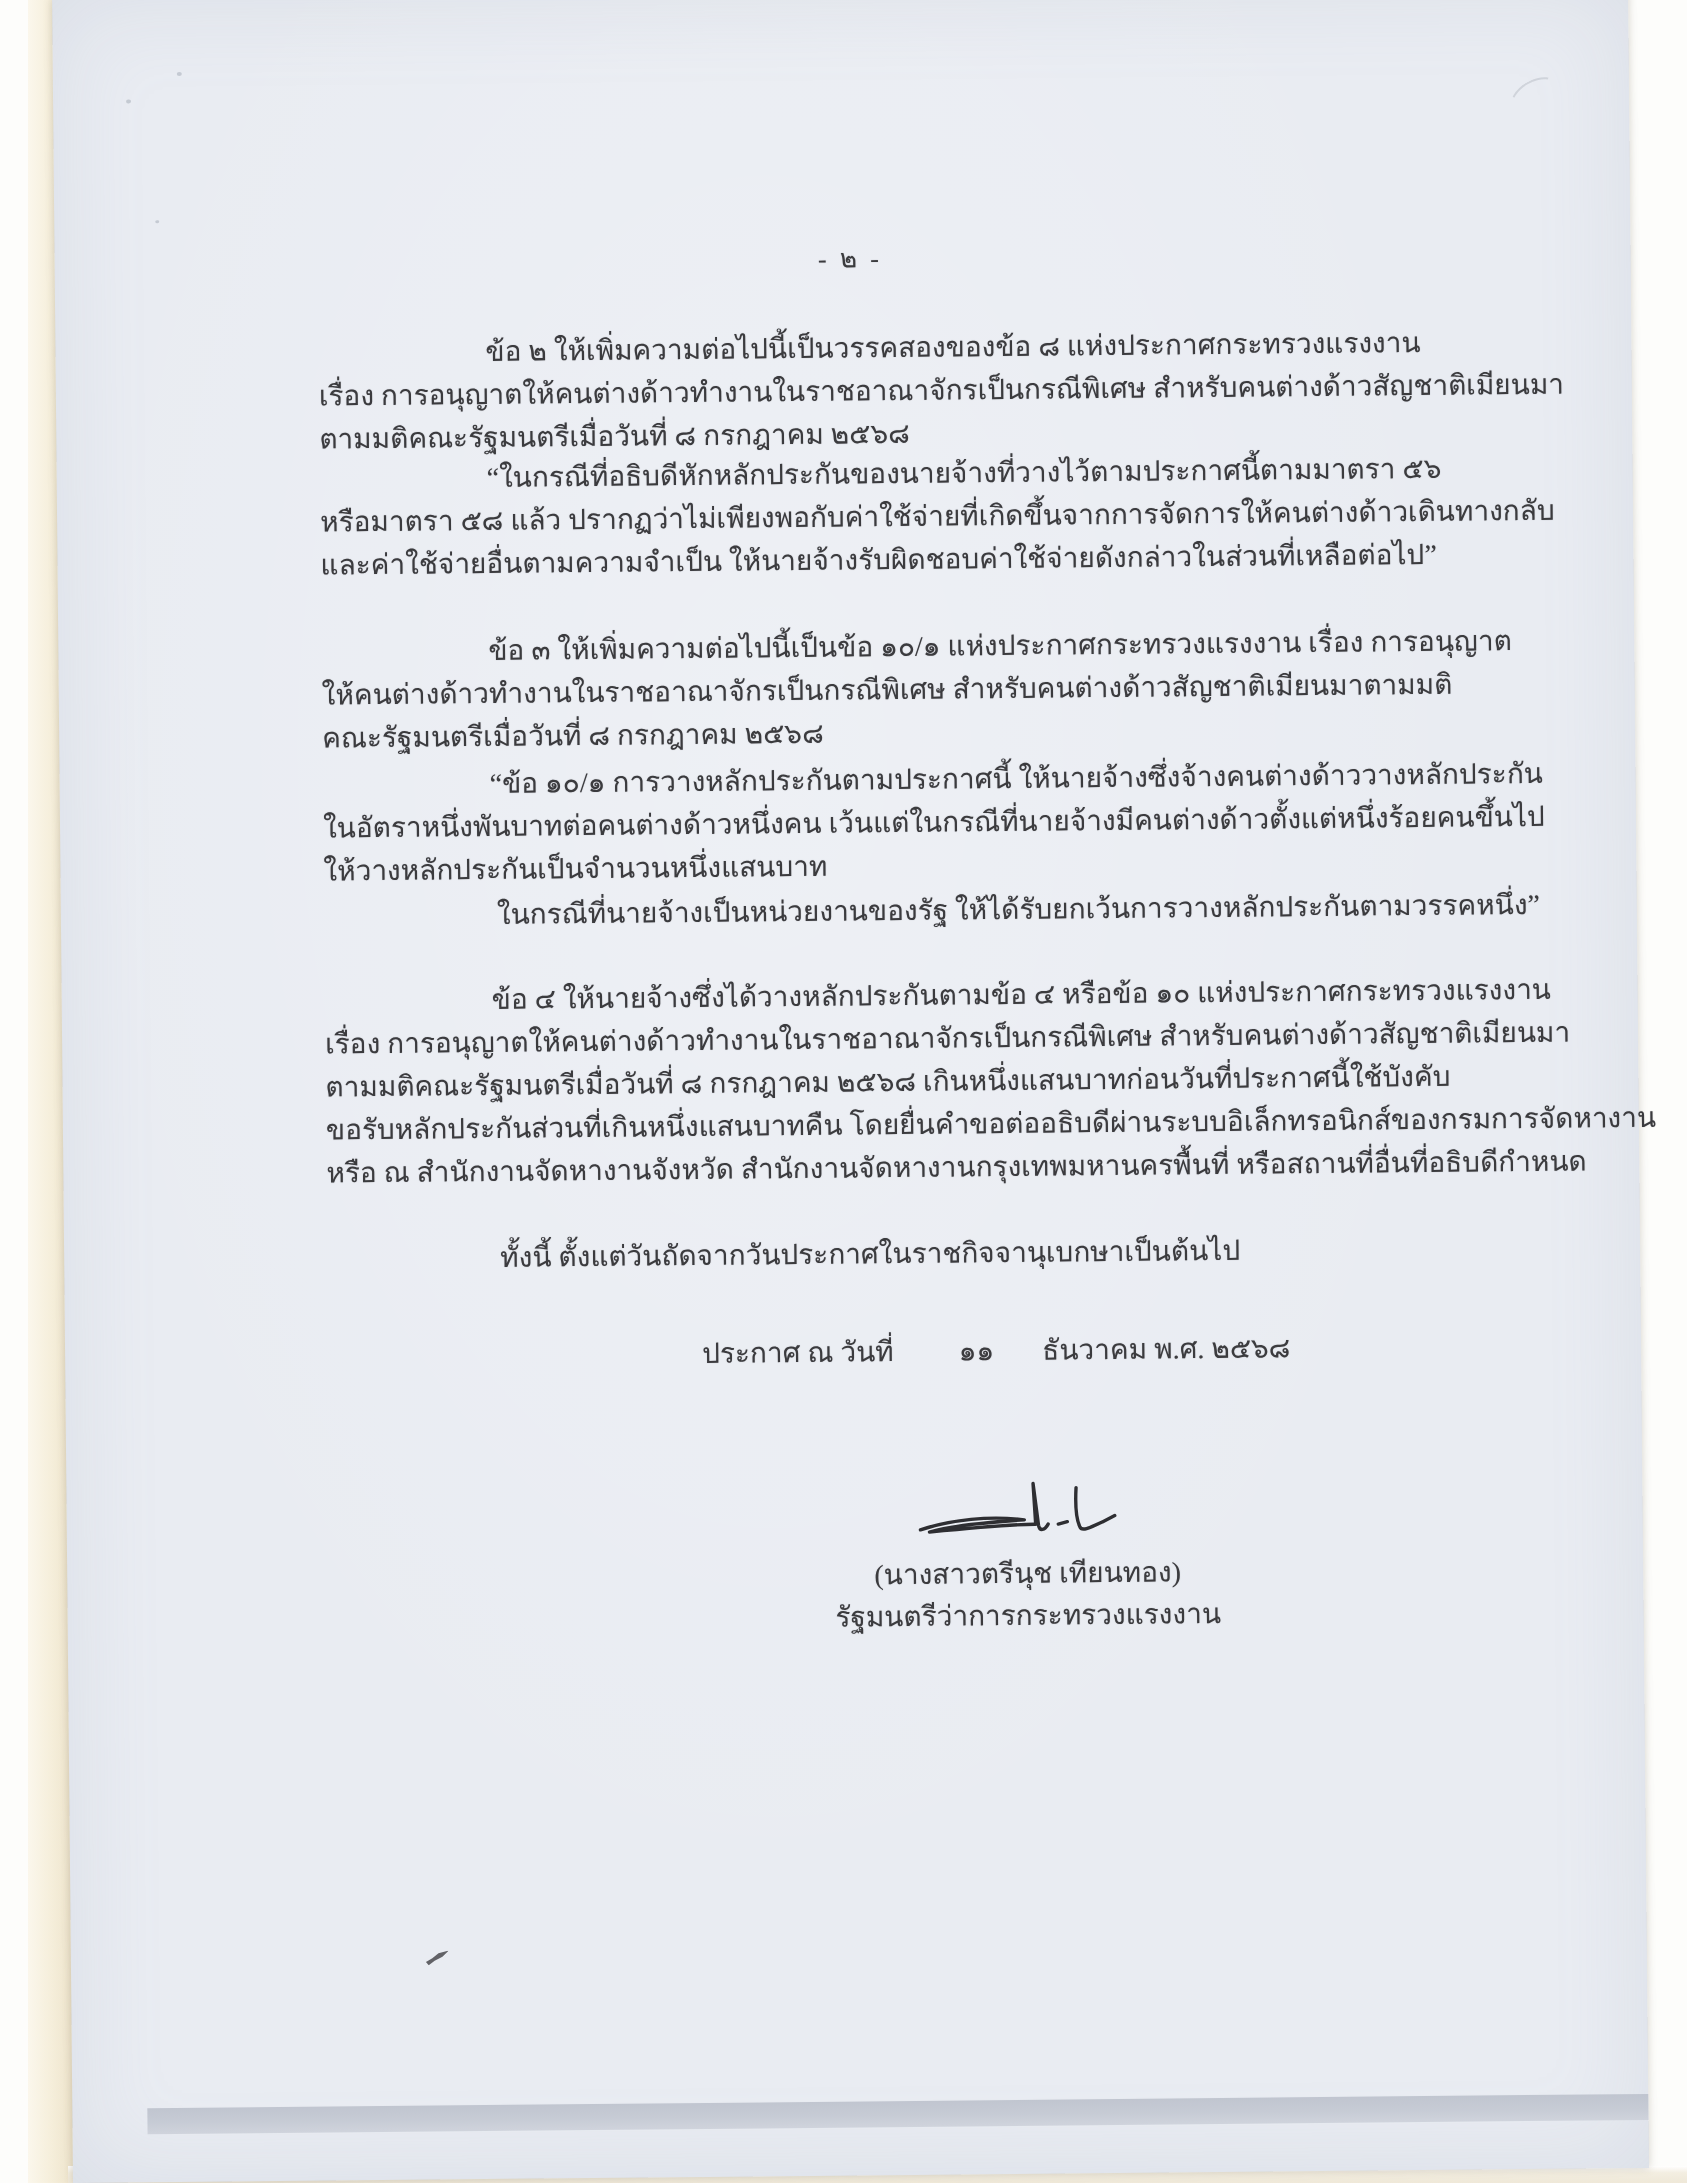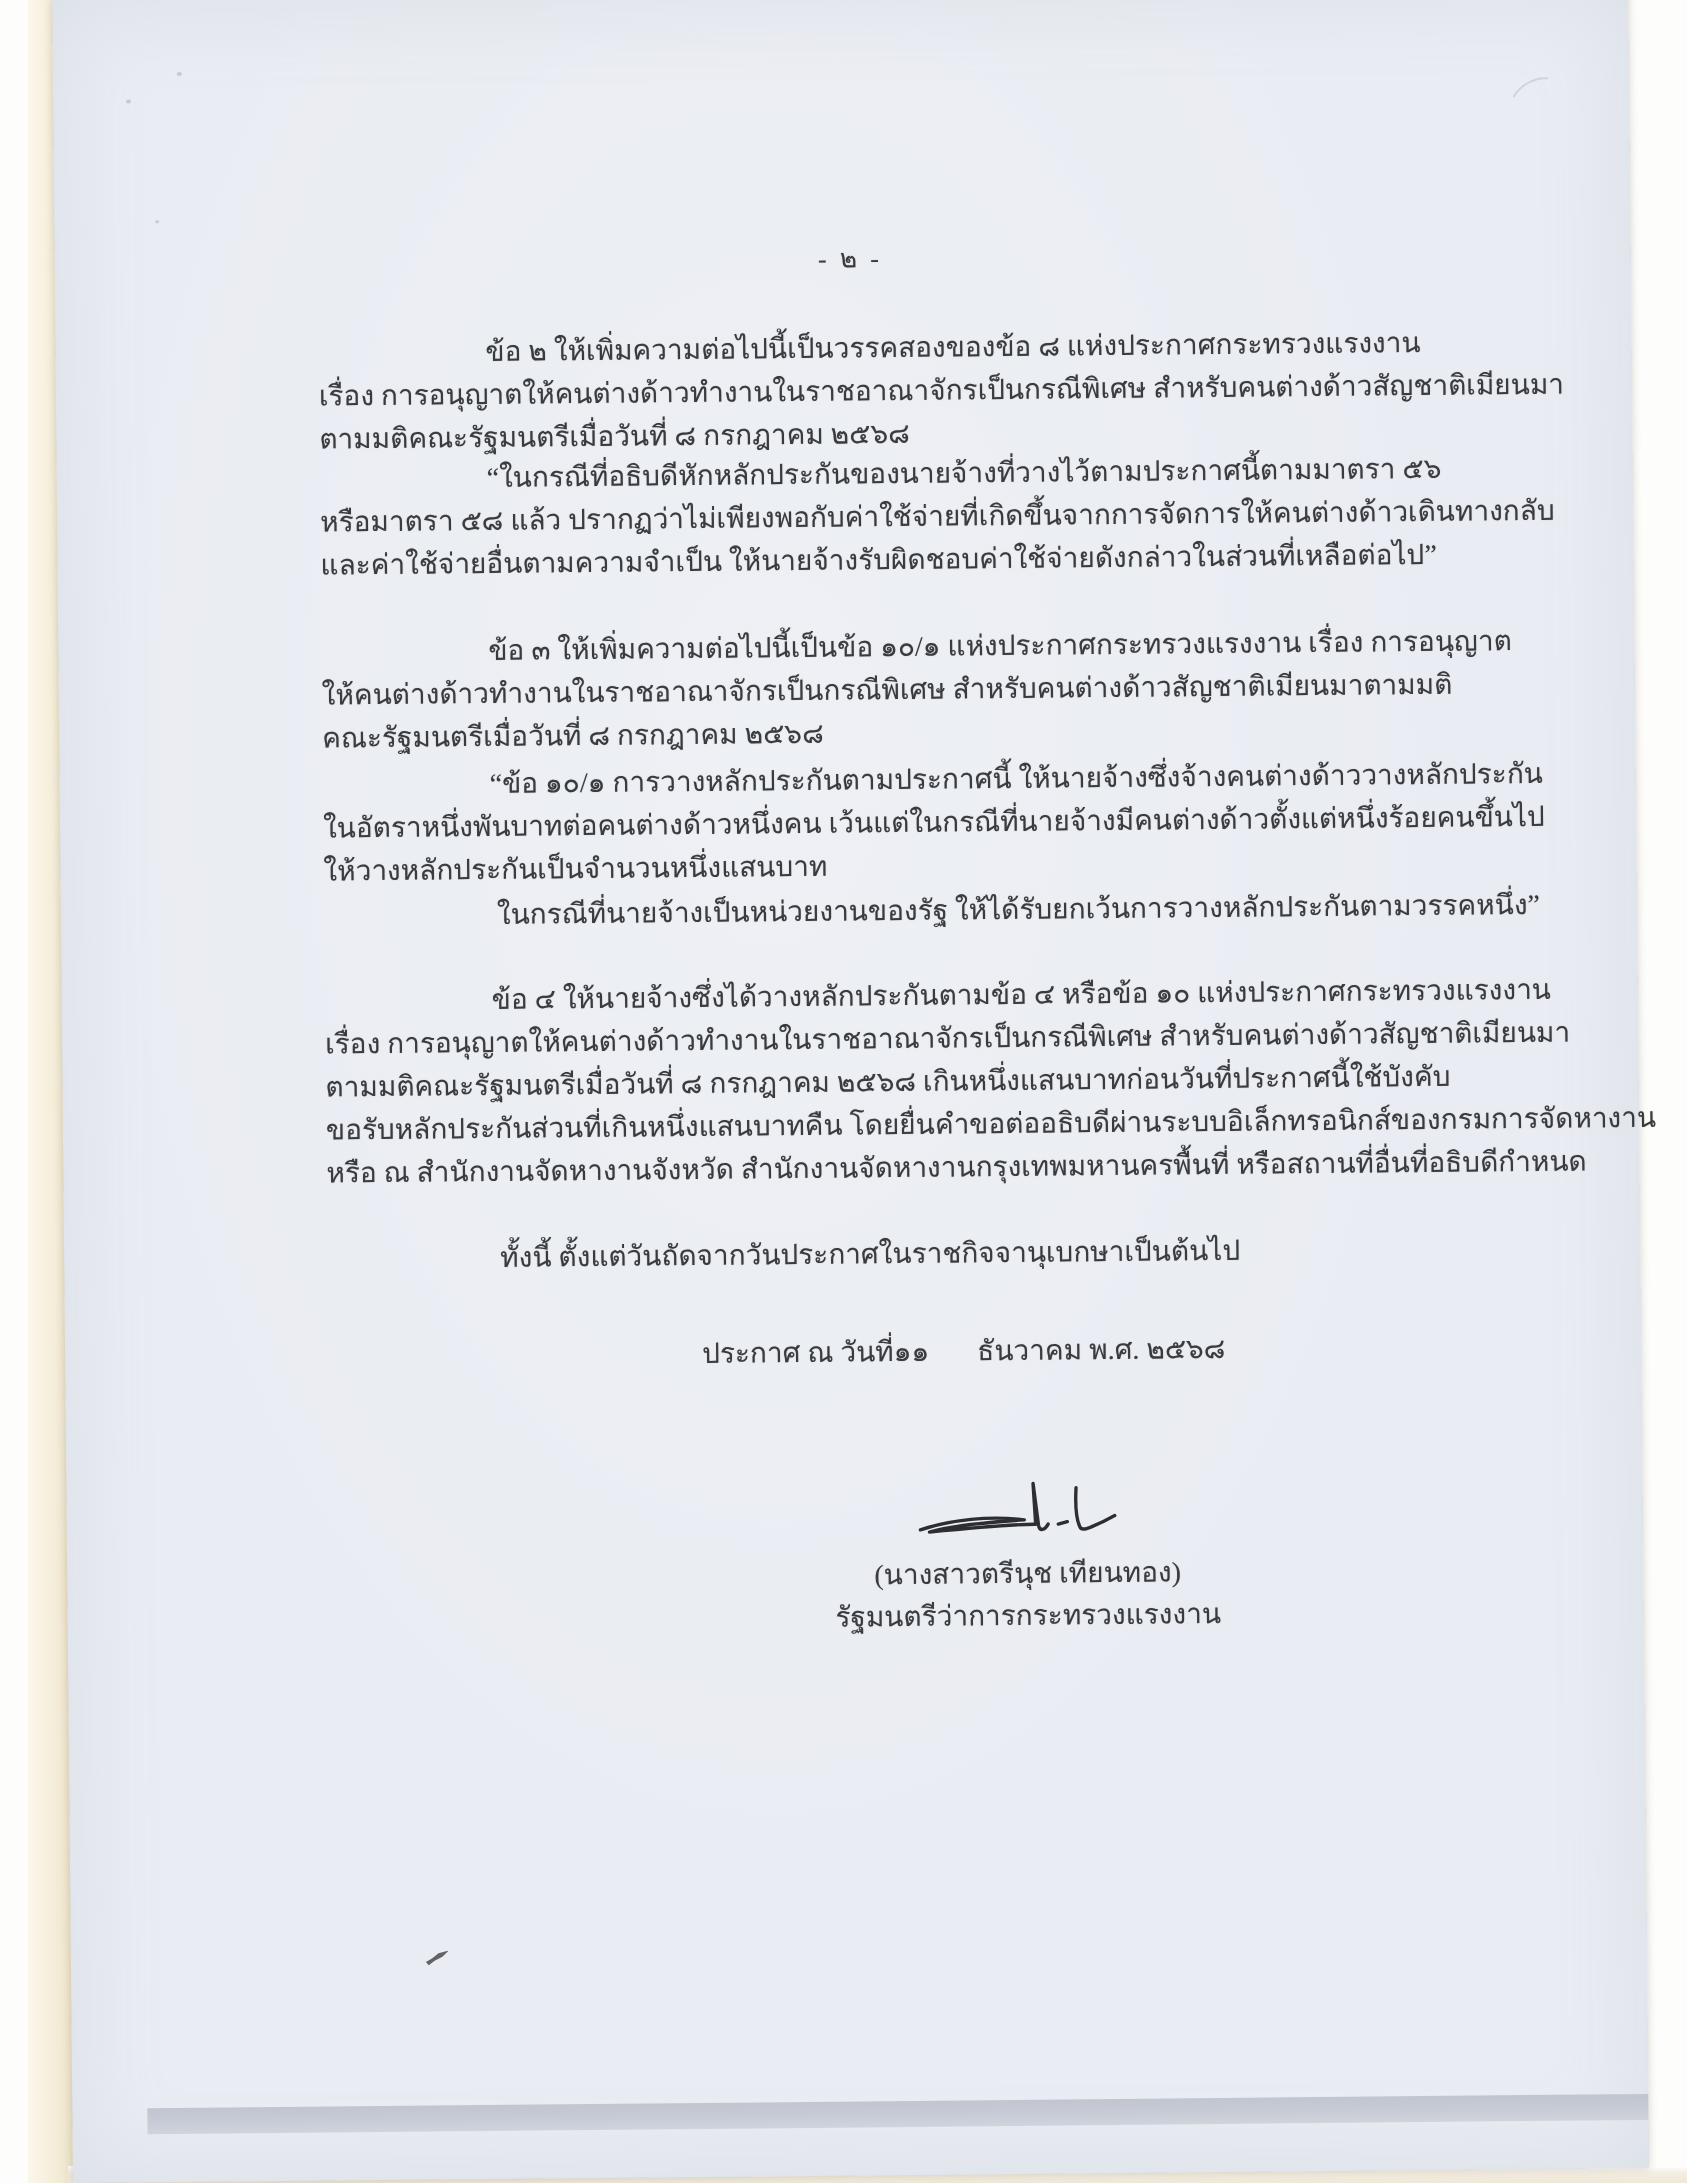--- a/index.html
+++ b/index.html
@@ -44,21 +44,21 @@
   .p2{top:461px;}
   .p3{top:634px;}
   .p4{top:767px;}
   .p4b{position:absolute;left:436px;top:898px;font-size:28px;line-height:43px;white-space:nowrap;}
   .p5{top:983px;}
   .effective{position:absolute;left:436px;top:1241px;font-size:28px;line-height:43px;white-space:nowrap;}
   .announce{
     position:absolute;left:637px;top:1341px;font-size:28px;line-height:40px;
     display:flex;align-items:baseline;white-space:nowrap;
   }
-  .announce .day{}
+  .announce .day{margin-left:65px;}
   .announce .monthyear{margin-left:48px;}
   .sig-block{position:absolute;left:759px;top:1563px;width:403px;text-align:center;
     font-size:28px;line-height:42px;}
   .signature{position:absolute;left:849px;top:1487px;width:215px;height:65px;}
   
   .speck{position:absolute;border-radius:50%;background:#9aa1ae;opacity:.45;}
   .speck.s1{left:124px;top:74px;width:5.1px;height:4px;}
   .speck.s2{left:73px;top:101px;width:4.5px;height:4px;}
   .speck.s3{left:101px;top:222px;width:4px;height:3.4px;}
   .pencil-mark{

